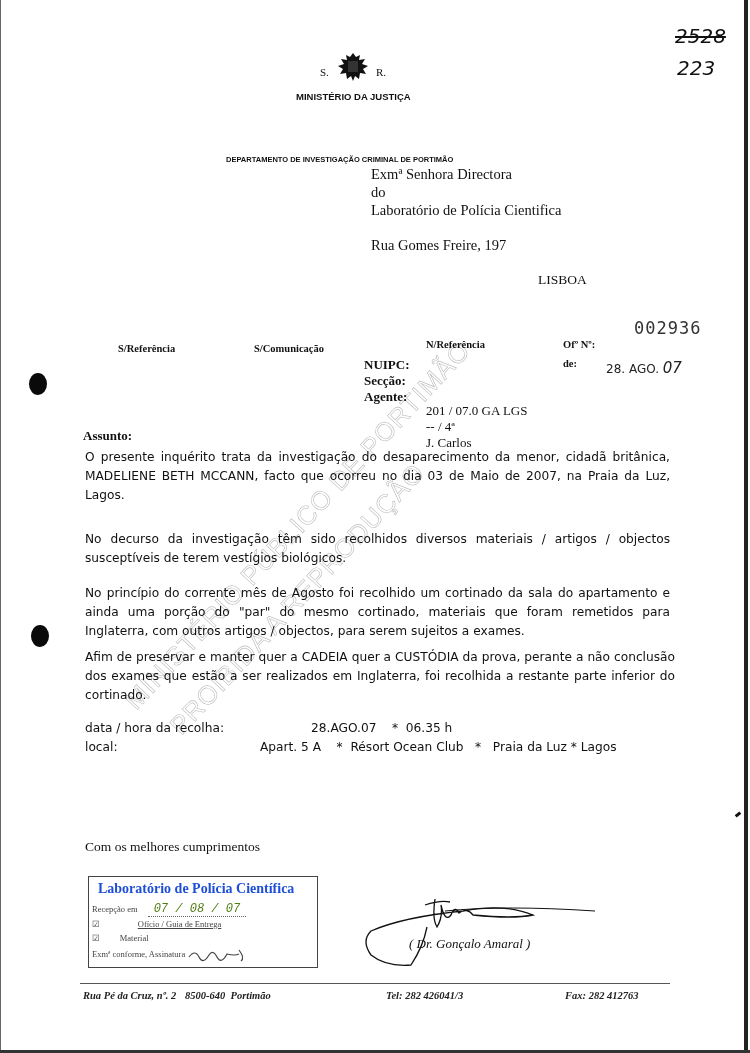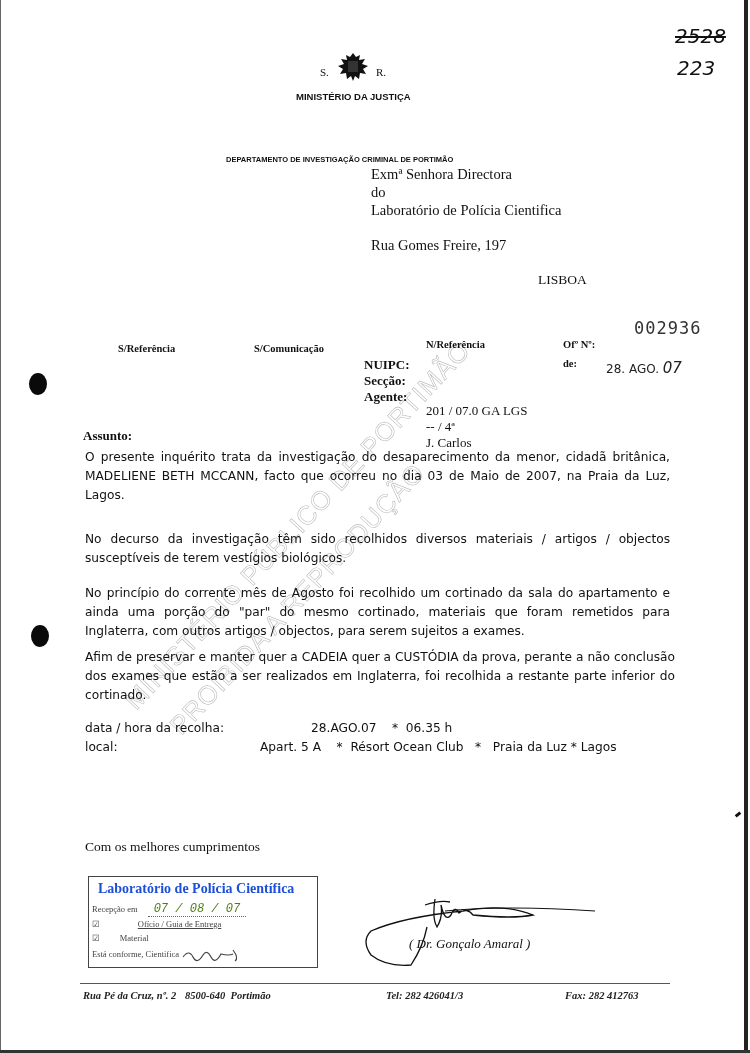--- a/index.html
+++ b/index.html
@@ -144,21 +144,21 @@
     </div>
     <div class="lab-line" style="top:42px;">
       <span>☑</span>
       <span style="margin-left:36px;text-decoration:underline;">Ofício / Guia de Entrega</span>
     </div>
     <div class="lab-line" style="top:56px;">
       <span>☑</span>
       <span style="margin-left:18px;">Material</span>
     </div>
     <div class="lab-line" style="top:71px;">
-      <span>Está conforme, Cientifica</span>
+      <span>Exmª conforme, Assinatura</span>
       <svg width="70" height="14" style="vertical-align:middle;">
         <path d="M2 9 q6 -8 10 0 t10 -2 q4 -6 8 2 t10 -3 q8 2 12 0 M52 2 q6 8 2 11" stroke="#444" stroke-width="1.2" fill="none"></path>
       </svg>
     </div>
   </div>
 
   <svg class="abs" style="left:365px; top:893px;" width="235" height="75" viewBox="0 0 235 75">
     <path d="M60 12 q15 -5 25 -3 M70 6 q-3 20 2 28 q6 -10 4 -22 q4 18 10 10 q4 -10 8 -2 q8 -6 14 2 q40 4 60 0 q-30 -12 -70 -4 q-60 6 -92 20 q-10 10 0 24 q15 12 40 10 q12 -18 16 -38" stroke="#111" stroke-width="1.3" fill="none"></path>
     <path d="M80 18 q60 -6 150 0" stroke="#111" stroke-width="1" fill="none"></path>
   </svg>

